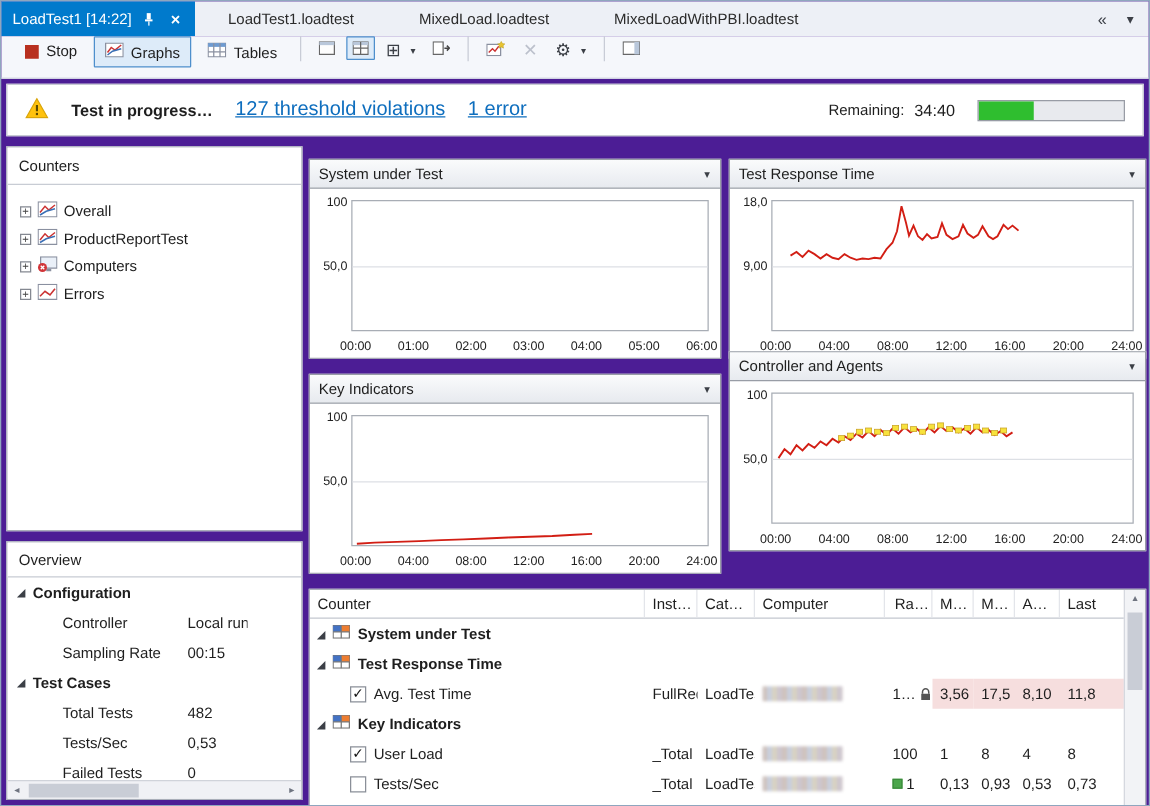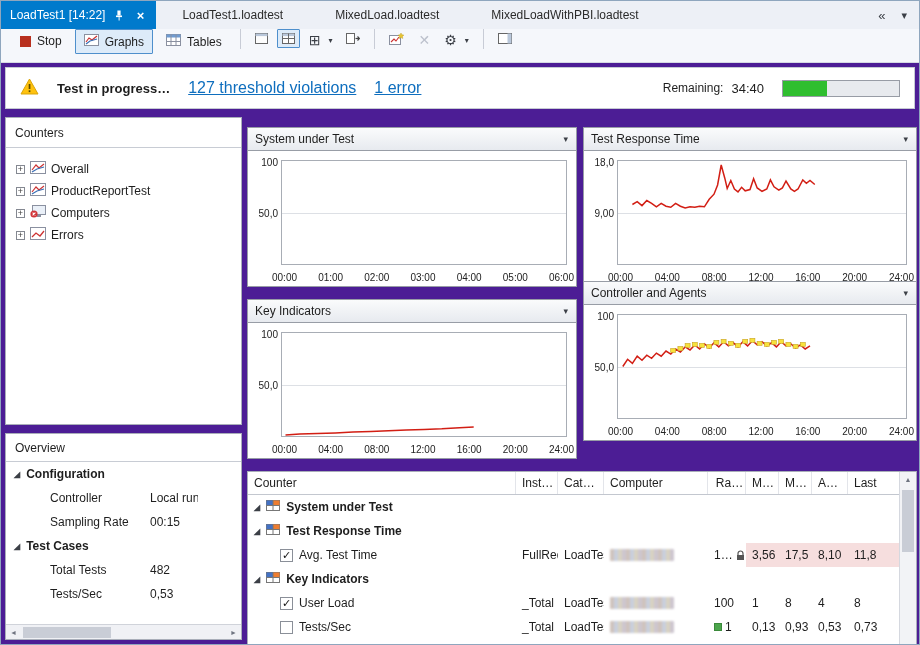--- a/index.html
+++ b/index.html
@@ -277,20 +277,24 @@
         <span class="tri">◢</span>
         <span>Test Cases</span>
       </div>
       <div class="ov-row ov-child">
         <span class="ov-label">Total Tests</span>
         <span class="ov-value">482</span>
       </div>
       <div class="ov-row ov-child">
         <span class="ov-label">Tests/Sec</span>
         <span class="ov-value">0,53</span>
+      </div>
+      <div class="ov-row ov-child">
+        <span class="ov-label">Failed Tests</span>
+        <span class="ov-value">0</span>
       </div>
     </div>
     <div class="hscroll">
       <span class="hs-btn">◄</span>
       <span class="hs-thumb"></span>
       <span class="hs-track"></span>
       <span class="hs-btn">►</span>
     </div>
   </div>
 

